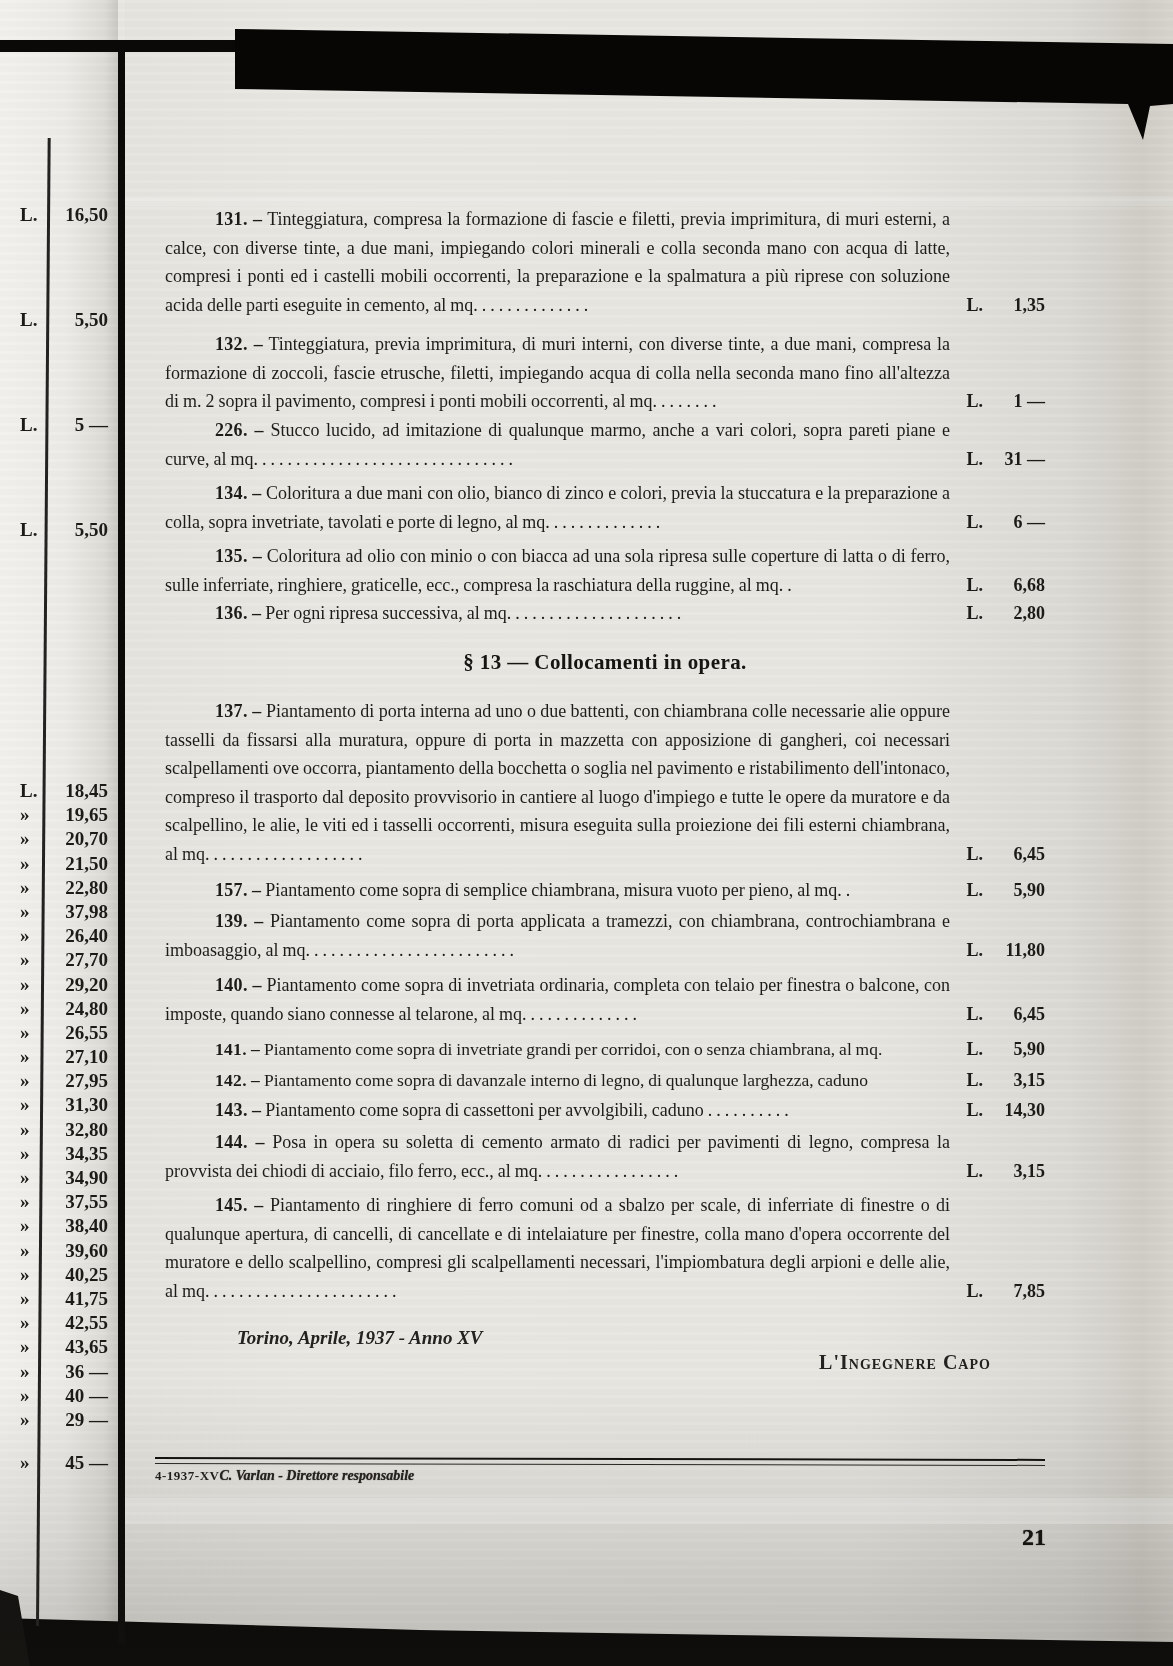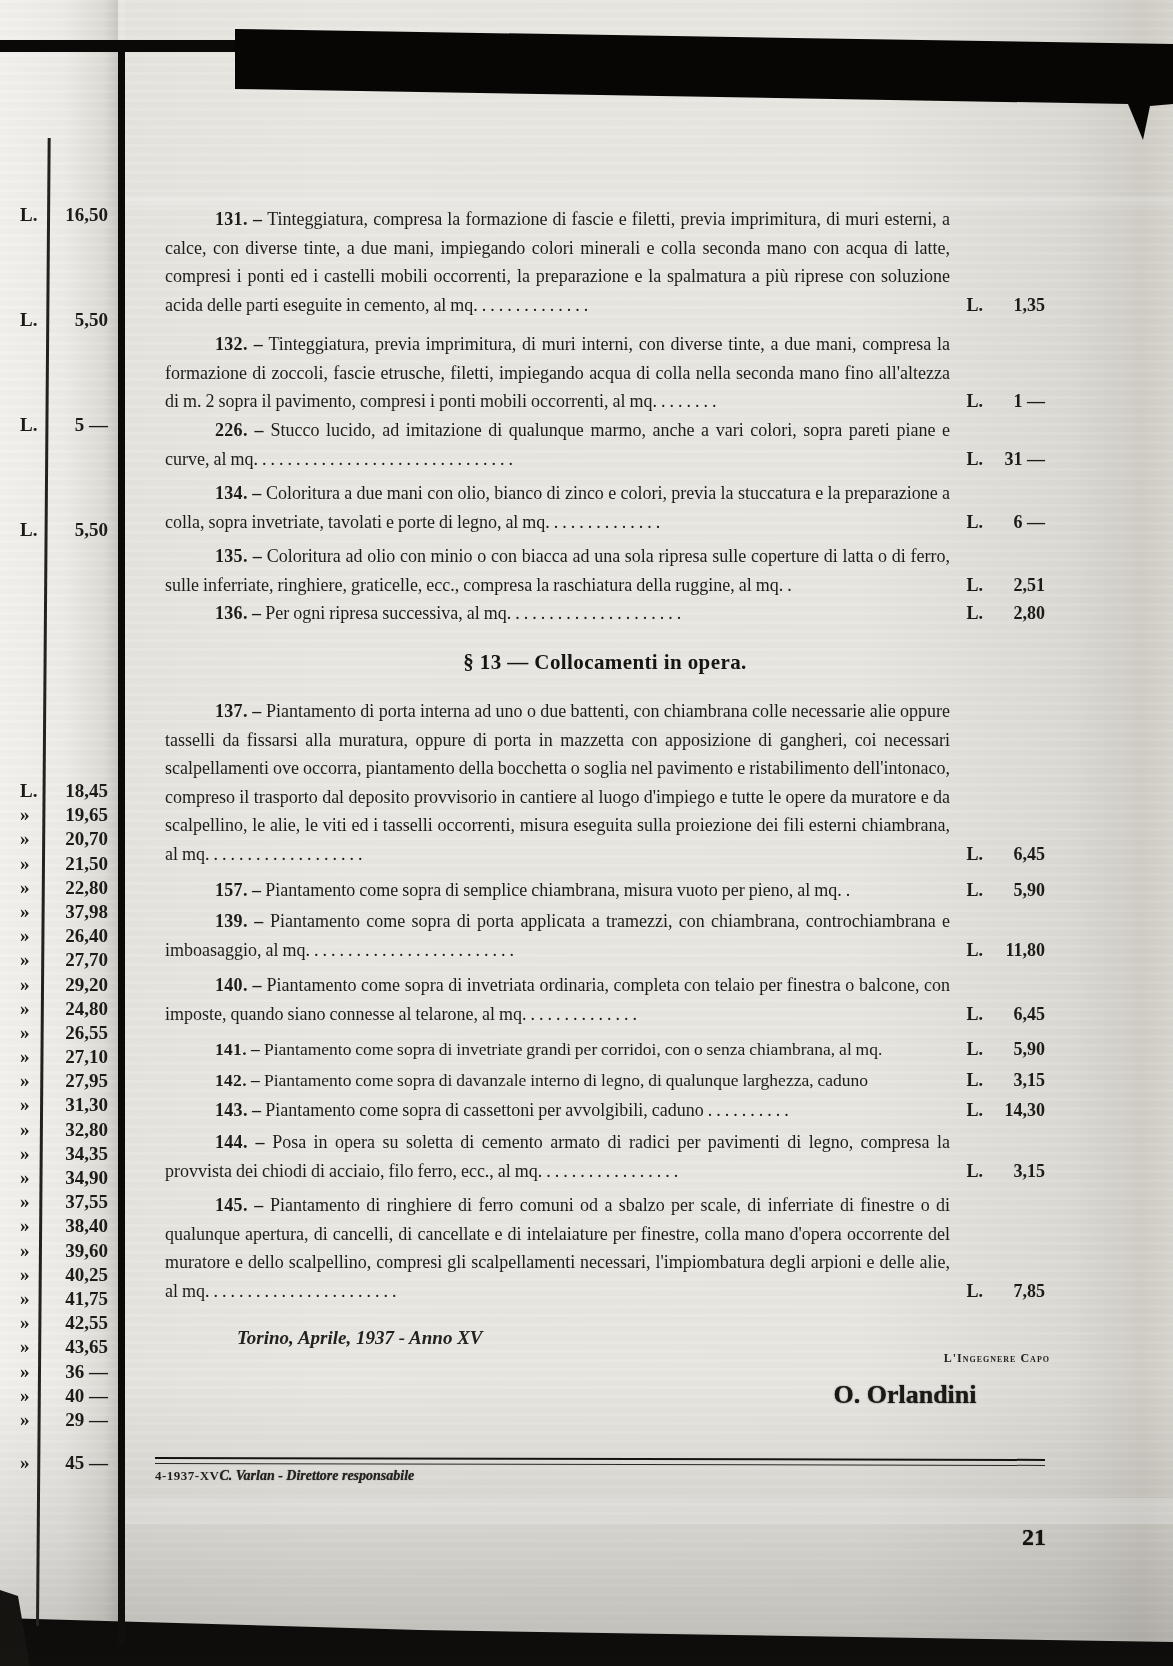--- a/index.html
+++ b/index.html
@@ -35,22 +35,22 @@
   .item{position:absolute;left:165px;width:880px;font-size:18px;line-height:28.5px;}
   .item p{margin:0;text-align:justify;text-indent:50px;padding-right:95px;
     word-spacing:-0.5px;color:#1d1c19;}
   .item.tight p{padding-right:52px;font-size:17.5px;}
   .inum{font-weight:bold;letter-spacing:0.3px;}
   .cur{position:absolute;right:62px;bottom:0;font-weight:bold;line-height:28.5px;}
   .val{position:absolute;right:0;bottom:0;width:58px;text-align:right;font-weight:bold;line-height:28.5px;}
 
   
   .date-line{position:absolute;left:237px;top:1327px;font-size:19px;font-weight:bold;font-style:italic;color:#232220;}
-  .sig-title{position:absolute;left:760px;top:1351px;width:290px;text-align:right;
-    font-weight:bold;font-size:12px;font-variant:small-caps;letter-spacing:1px;color:#232220;}
+  .sig-title{position:absolute;left:760px;top:1351px;width:290px;text-align:center;
+    font-weight:bold;font-size:20px;font-variant:small-caps;letter-spacing:1px;color:#232220;}
   .sig-name{position:absolute;left:760px;top:1380px;width:290px;text-align:center;
     font-weight:bold;font-size:26px;color:#1a1916;text-shadow:0 0 1.3px rgba(20,18,15,0.9);}
   .foot-rule{position:absolute;left:155px;top:1458px;width:890px;height:4px;
     border-top:2px solid #141311;border-bottom:1.5px solid #2a2825;transform:rotate(0.12deg);}
   .foot-row{position:absolute;left:155px;top:1468px;width:890px;display:flex;
     justify-content:flex-start;align-items:flex-start;}
   .print-code{font-size:13px;font-weight:bold;letter-spacing:0.5px;color:#201f1c;}
   .responsible{font-size:14px;font-weight:bold;font-style:italic;color:#25231f;
     text-shadow:0 0 1px rgba(30,28,24,0.8);}
   .page-num{position:absolute;left:1022px;top:1524px;font-size:24px;font-weight:bold;color:#151411;
@@ -232,21 +232,21 @@
 
   <div class="item" style="top:479px">
     <p><span class="inum">134. –</span> <span>Coloritura a due mani con olio, bianco di zinco e colori, previa la stuccatura e la preparazione a colla, sopra invetriate, tavolati e porte di legno, al mq. . . . . . . . . . . . . .</span></p>
     <span class="cur">L.</span>
     <span class="val">6 —</span>
   </div>
 
   <div class="item" style="top:542px">
     <p><span class="inum">135. –</span> <span>Coloritura ad olio con minio o con biacca ad una sola ripresa sulle coperture di latta o di ferro, sulle inferriate, ringhiere, graticelle, ecc., compresa la raschiatura della ruggine, al mq. .</span></p>
     <span class="cur">L.</span>
-    <span class="val">2,51</span>
+    <span class="val">6,68</span>
   </div>
 
   <div class="item" style="top:599px">
     <p><span class="inum">136. –</span> <span>Per ogni ripresa successiva, al mq. . . . . . . . . . . . . . . . . . . . .</span></p>
     <span class="cur">L.</span>
     <span class="val">2,80</span>
   </div>
 
   <div class="sec-head" style="top:650px">§ 13 — Collocamenti in opera.</div>
 
@@ -299,21 +299,20 @@
   </div>
 
   <div class="item" style="top:1191px">
     <p><span class="inum">145. –</span> <span>Piantamento di ringhiere di ferro comuni od a sbalzo per scale, di inferriate di finestre o di qualunque apertura, di cancelli, di cancellate e di intelaiature per finestre, colla mano d'opera occorrente del muratore e dello scalpellino, compresi gli scalpellamenti necessari, l'impiombatura degli arpioni e delle alie, al mq. . . . . . . . . . . . . . . . . . . . . . .</span></p>
     <span class="cur">L.</span>
     <span class="val">7,85</span>
   </div>
 
   <div class="date-line">Torino, Aprile, 1937 - Anno XV</div>
   <div class="sig-title">L'Ingegnere Capo</div>
-  <div class="sig-name">O. Orlandini</div>
   <div class="foot-rule"></div>
   <div class="foot-row">
     <span class="print-code">4-1937-XV</span>
     <span class="responsible">C. Varlan - Direttore responsabile</span>
   </div>
   <div class="page-num">21</div>
 
 </div>
 
 </body></html>

